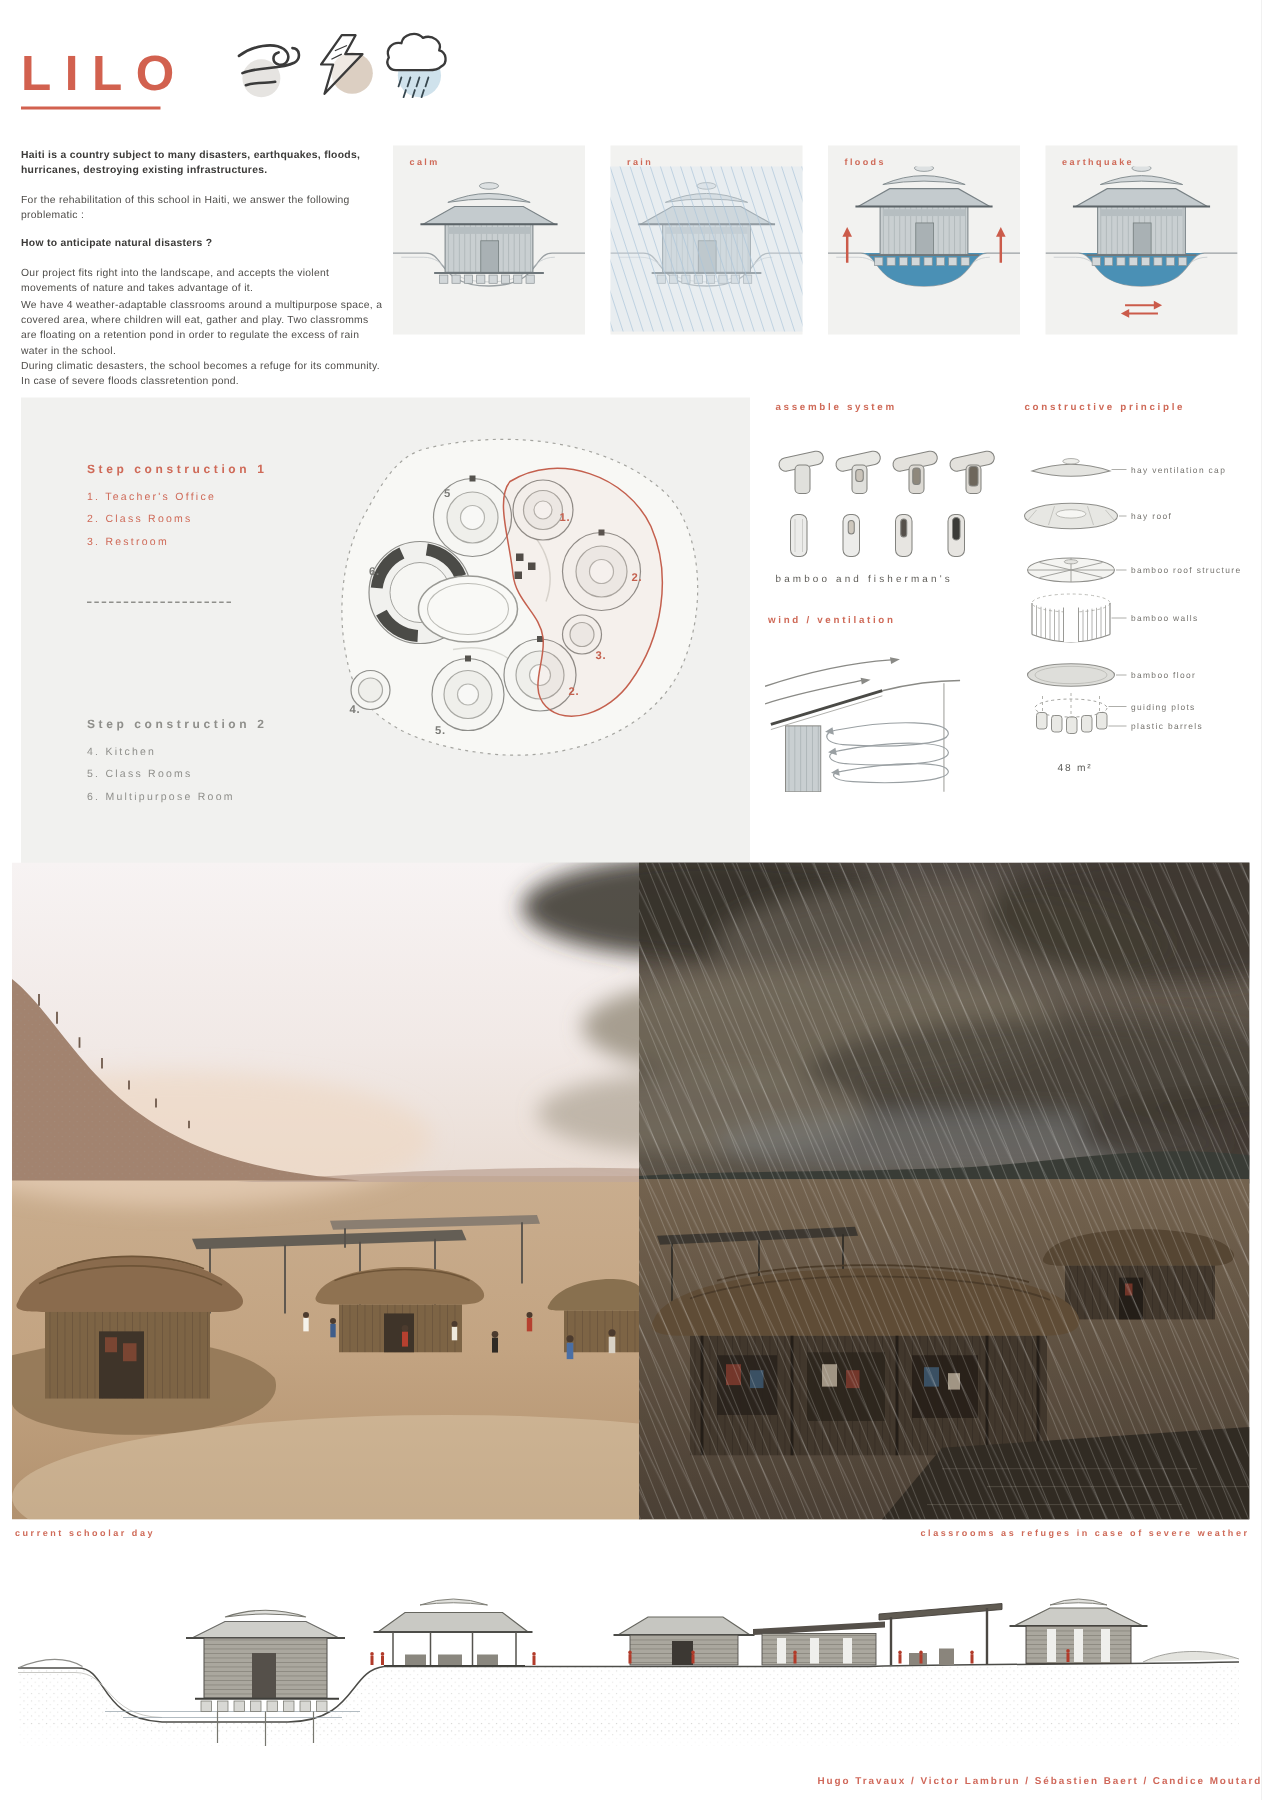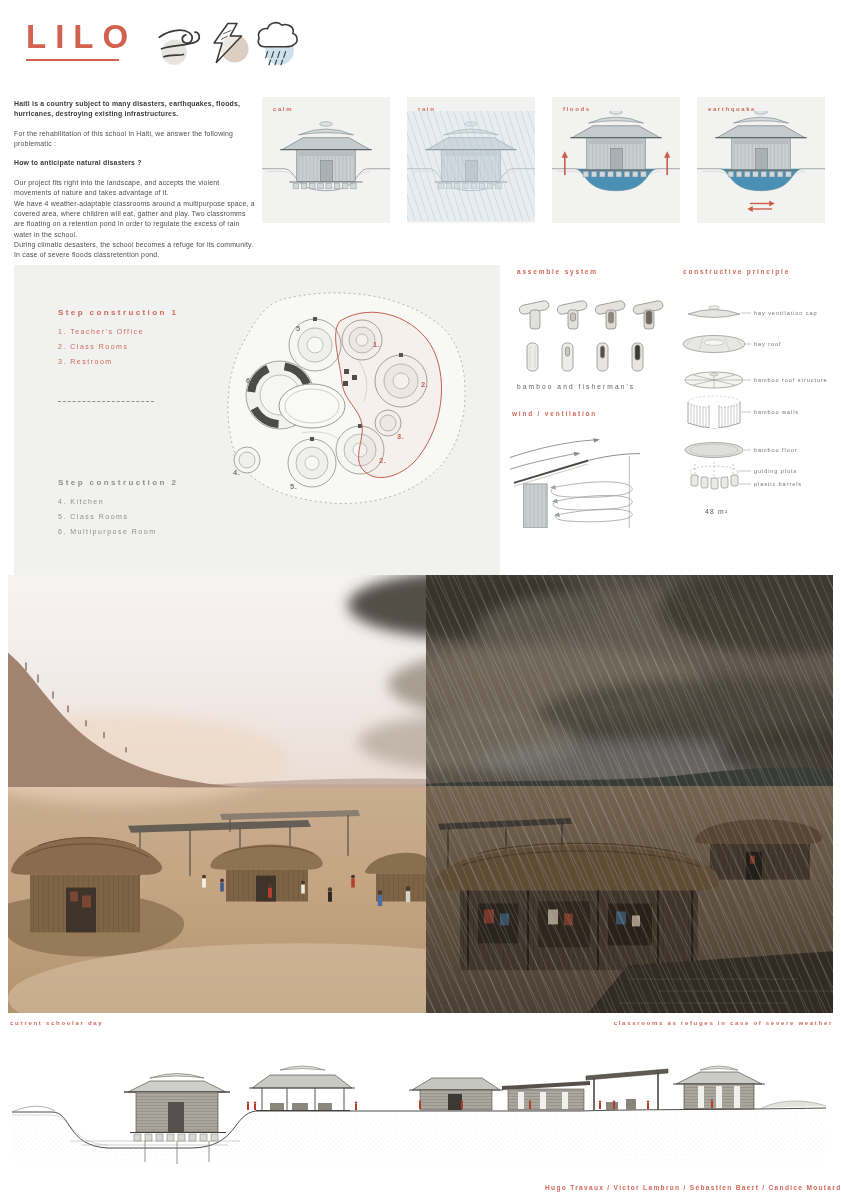--- a/index.html
+++ b/index.html
@@ -87,21 +87,21 @@
     </g>
     <g id="redfig">
       <circle cx="0" cy="-7.4" r="1.2" fill="#b23b2a"></circle>
       <rect x="-1" y="-6.2" width="2" height="6.2" fill="#b23b2a"></rect>
     </g>
   </defs>
 </svg>
 
 <div class="page">
 
-  <div class="abs" style="left:14px;top:20px;margin-left:12px;">
+  <div class="abs" style="left:14px;top:32px;">
     <div class="logo">LILO</div>
     <div class="logo-line"></div>
   </div>
 
   <svg class="abs" style="left:156px;top:20px" width="48" height="46" viewBox="0 0 40 40">
     <circle cx="15" cy="28" r="11" fill="#e6e4e1"></circle>
     <g fill="none" stroke="#3a3a3a" stroke-width="1.5" stroke-linecap="round">
       <path d="M2,15 C10,9 22,7 28,11 C33,15 30,21 25,20 C21,19 21,14 25,13"></path>
       <path d="M4,25 C14,21 26,23 34,19 C38.5,16.5 37,10.5 33,10.5"></path>
       <path d="M6,32 C12,30 19,31 23,30"></path>

